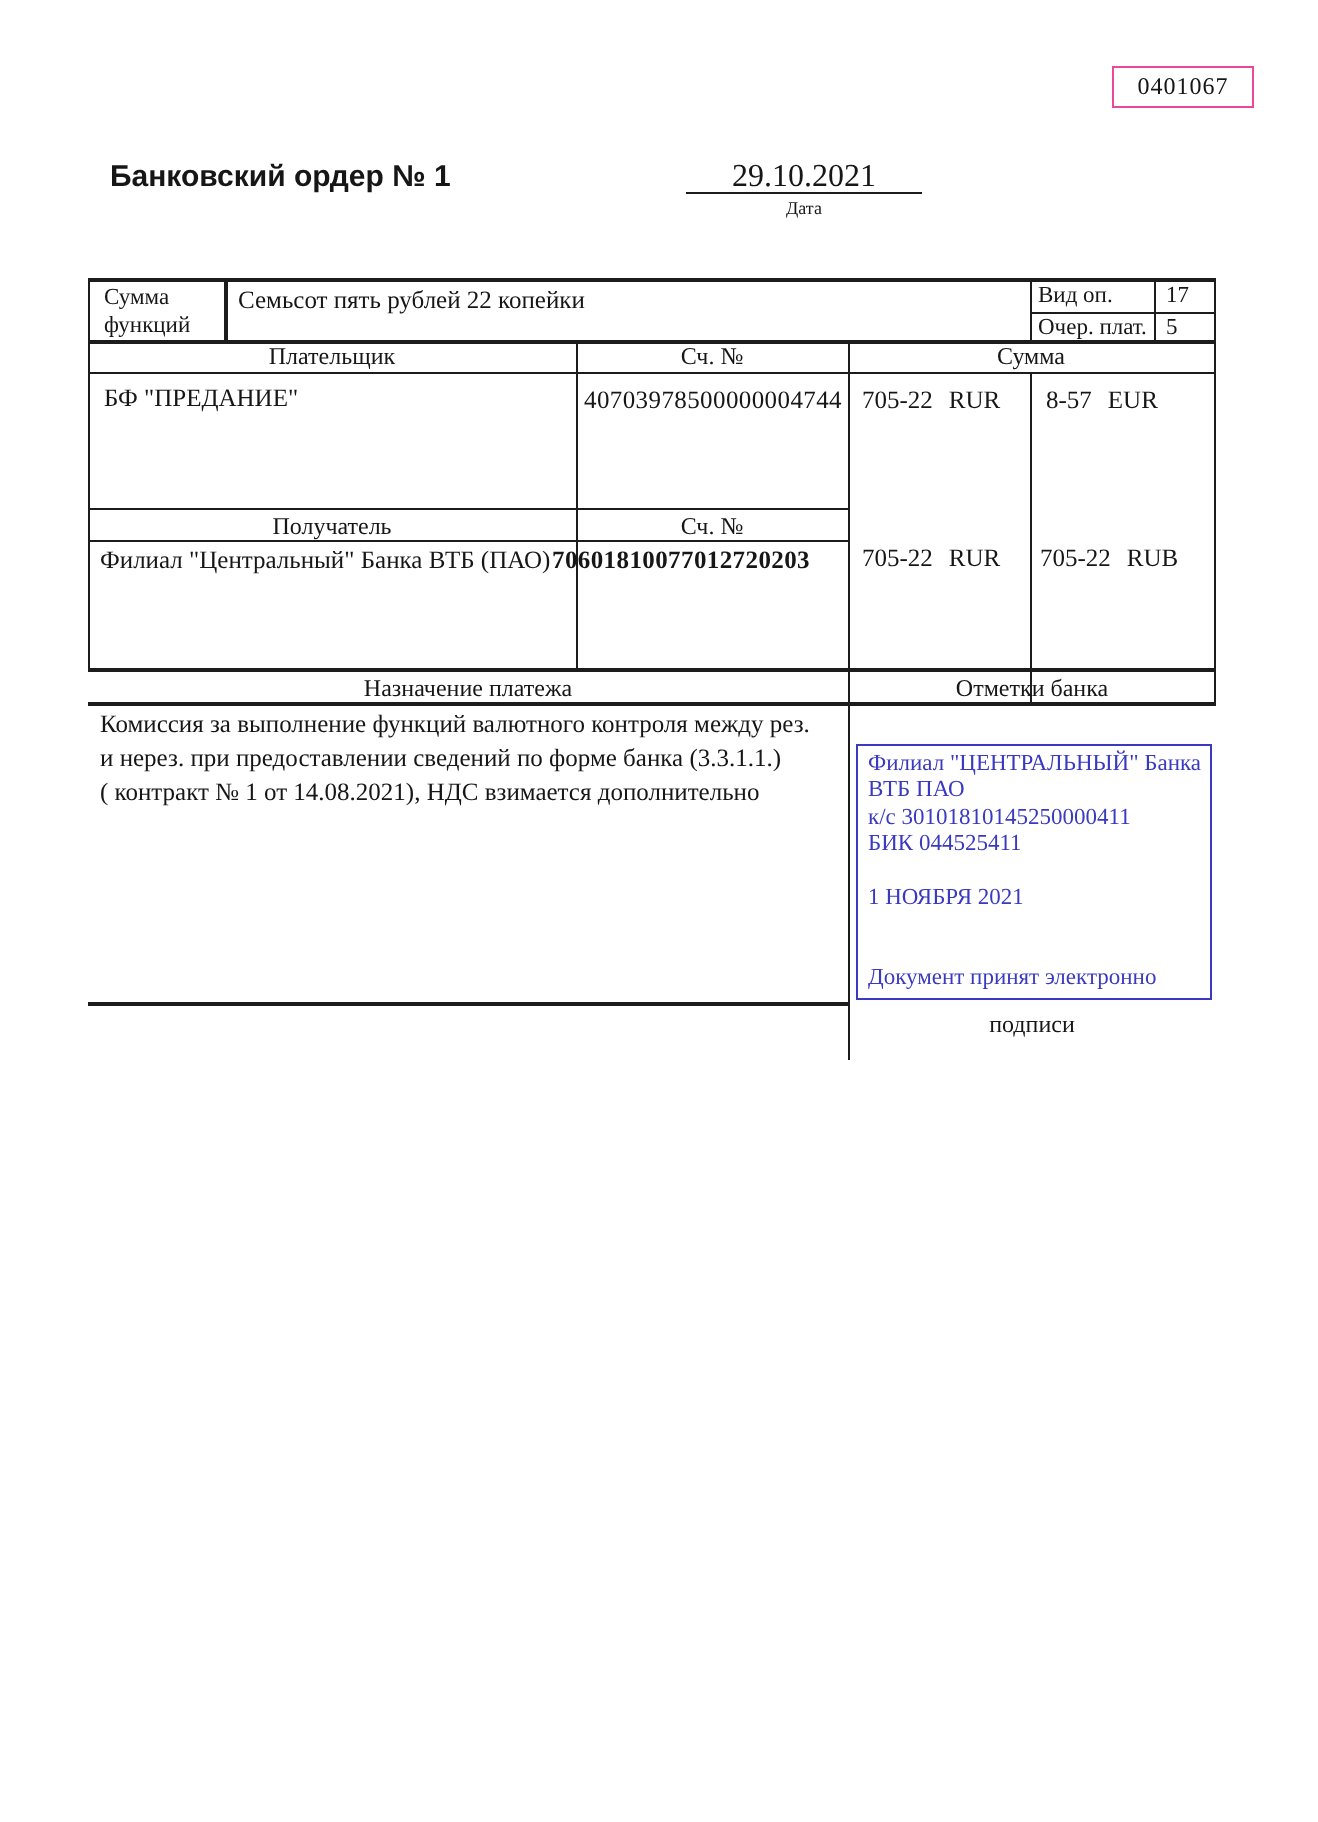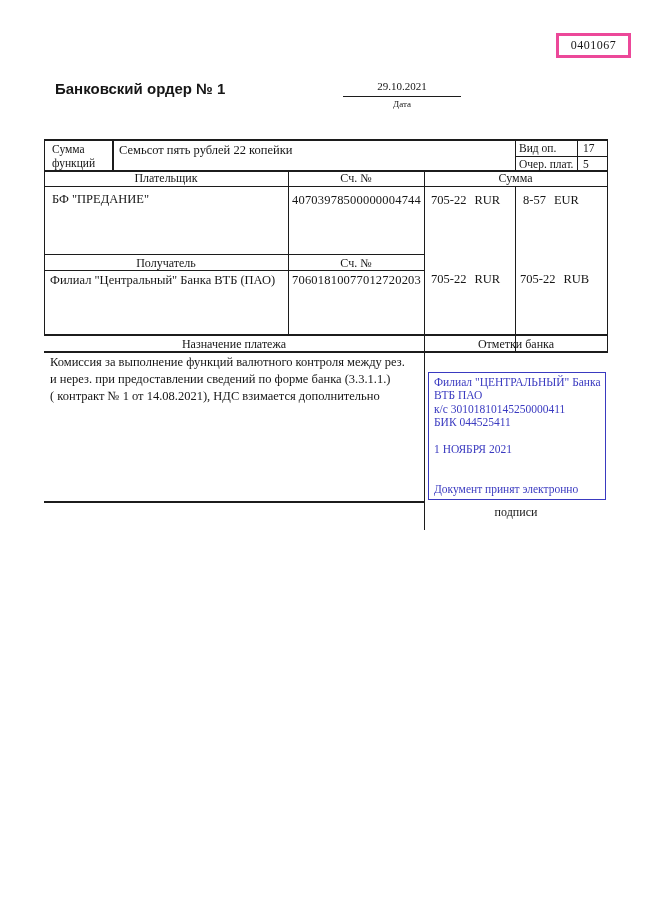--- a/index.html
+++ b/index.html
@@ -8,29 +8,29 @@
     font-family:"Liberation Serif","DejaVu Serif",serif;color:#161616;
     overflow:hidden;
   }
   .abs{position:absolute;}
   .hline,.vline{position:absolute;background:#1c1c1c;}
   .t12{font-size:12.5px;line-height:15px;white-space:nowrap;}
   .t11{font-size:11.5px;line-height:14px;white-space:nowrap;}
   .hdr{font-size:12px;line-height:15px;text-align:center;white-space:nowrap;}
   .amt .cur{margin-left:8px;}
   #form-code-box{
-    left:556px;top:33px;width:69px;height:19px;border:3px solid #ec4899;
+    left:556px;top:33px;width:69px;height:19px;border:1px solid #ec4899;
     display:flex;align-items:center;justify-content:center;
     font-size:12px;letter-spacing:.5px;
   }
   #doc-title{
     left:55px;top:80px;font-family:"Liberation Sans","DejaVu Sans",sans-serif;
     font-weight:bold;font-size:15px;white-space:nowrap;
   }
-  #date-value{left:343px;top:80px;width:118px;text-align:center;font-size:11px;}
+  #date-value{left:343px;top:80px;width:118px;text-align:center;font-size:16px;}
   #date-line{left:343px;top:96px;width:118px;height:1px;}
   #date-label{left:343px;top:99px;width:118px;text-align:center;font-size:9px;}
   #purpose-text div{font-size:12.5px;line-height:17.2px;white-space:nowrap;}
   #bank-stamp{
     left:428px;top:372px;width:178px;height:128px;
     border:1.5px solid #3a3ac0;color:#3a3ac0;
     padding:3px 5px;box-sizing:border-box;
   }
   #bank-stamp div{font-size:11.5px;line-height:13.4px;min-height:13.4px;white-space:nowrap;}
 </style>
@@ -87,21 +87,21 @@
     <span>705-22</span><span class="cur">RUR</span>
   </div>
   <div class="abs t12 amt" style="left:523px;top:193px;">
     <span>8-57</span><span class="cur">EUR</span>
   </div>
 
   <div class="abs hdr" style="left:44px;top:256px;width:244px;">Получатель</div>
   <div class="abs hdr" style="left:288px;top:256px;width:136px;">Сч. №</div>
 
   <div class="abs t12" style="left:50px;top:273px;">Филиал "Центральный" Банка ВТБ (ПАО)</div>
-  <div class="abs t12" style="left:292px;top:273px;letter-spacing:.2px;">70601810077012720203</div>
+  <div class="abs t12" style="left:276px;top:273px;letter-spacing:.2px;font-weight:bold;">70601810077012720203</div>
   <div class="abs t12 amt" style="left:431px;top:272px;">
     <span>705-22</span><span class="cur">RUR</span>
   </div>
   <div class="abs t12 amt" style="left:520px;top:272px;">
     <span>705-22</span><span class="cur">RUB</span>
   </div>
 
   <div class="abs hdr" style="left:44px;top:337px;width:380px;">Назначение платежа</div>
   <div class="abs" id="purpose-text" style="left:50px;top:354px;">
     <div>Комиссия за выполнение функций валютного контроля между рез.</div>

